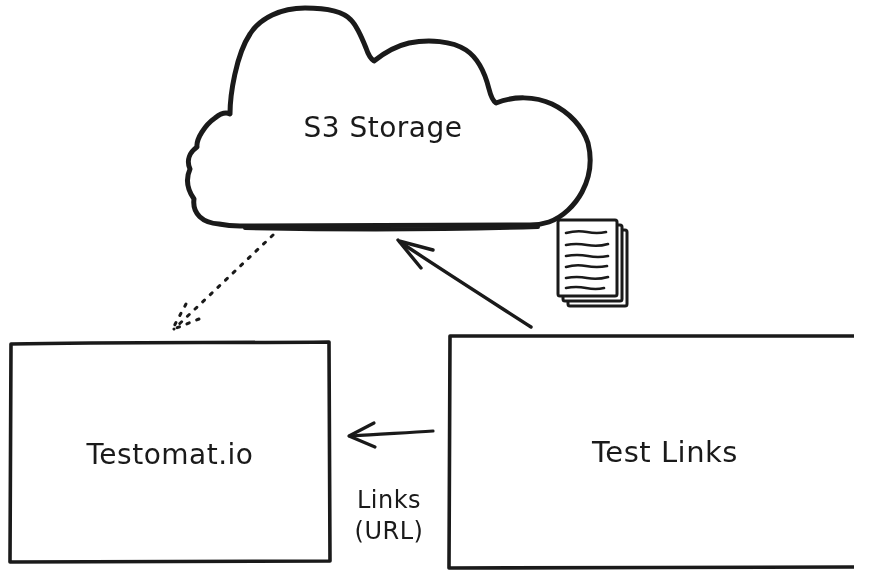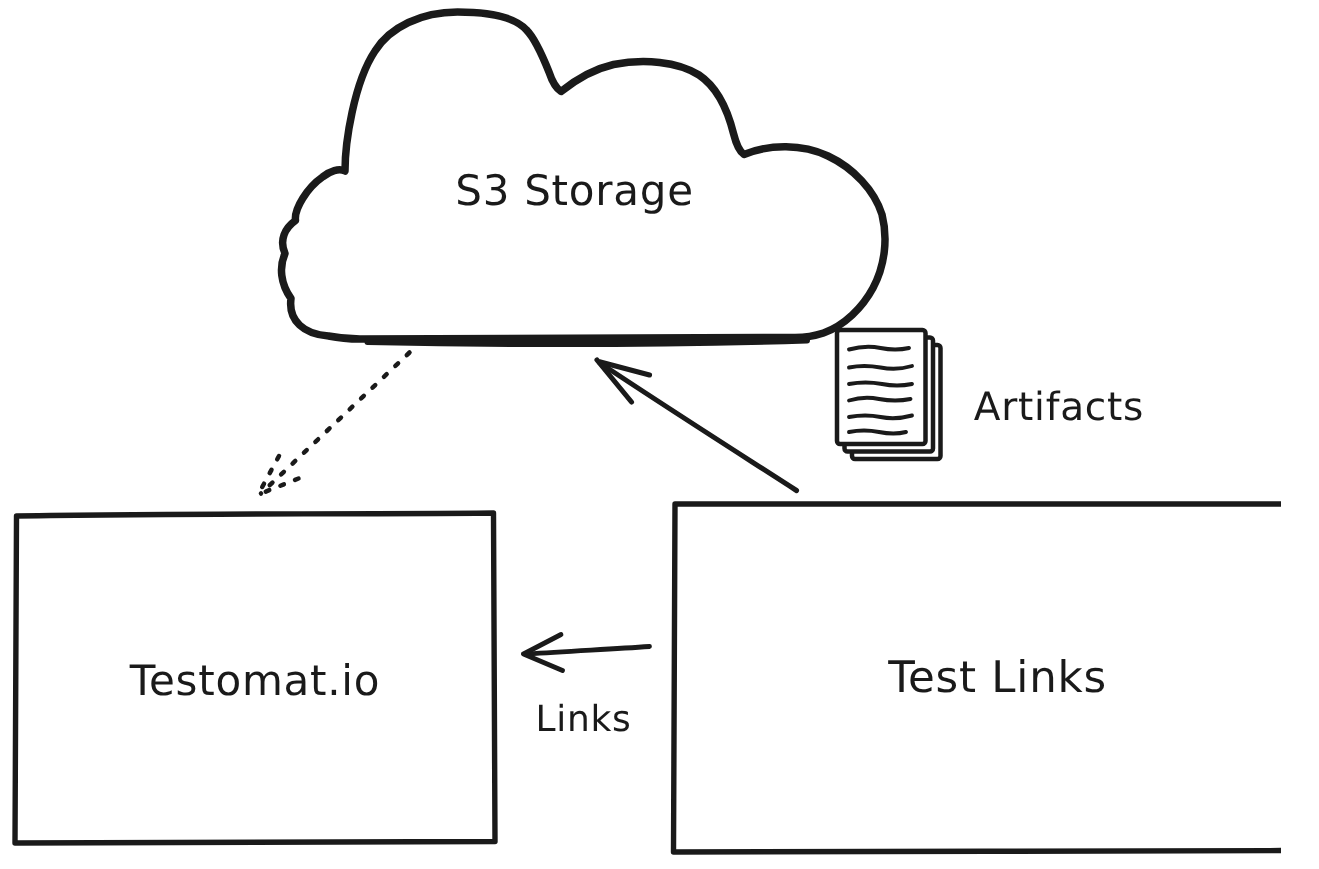--- a/index.html
+++ b/index.html
@@ -111,20 +111,20 @@
 
   <div class="label lbl-s3" style="left:383px; top:127px;">S3 Storage</div>
 
   <div class="label lbl-node" style="left:170px; top:454px;">Testomat.io</div>
 
   <div class="label lbl-runner" style="left:665px; top:452px;">
     <div>Test Links</div>
   </div>
 
   <div class="label lbl-artifacts" style="left:706px; top:272px;">
-    <div>Artifacts</div>
   </div>
 
-  <div class="label lbl-links" style="left:389px; top:480px;">
+  <div class="label lbl-links" style="left:389px; top:516px;">
     <div>Links</div>
+    <div>(URL)</div>
   </div>
 
 </div>
 
 </body></html>

